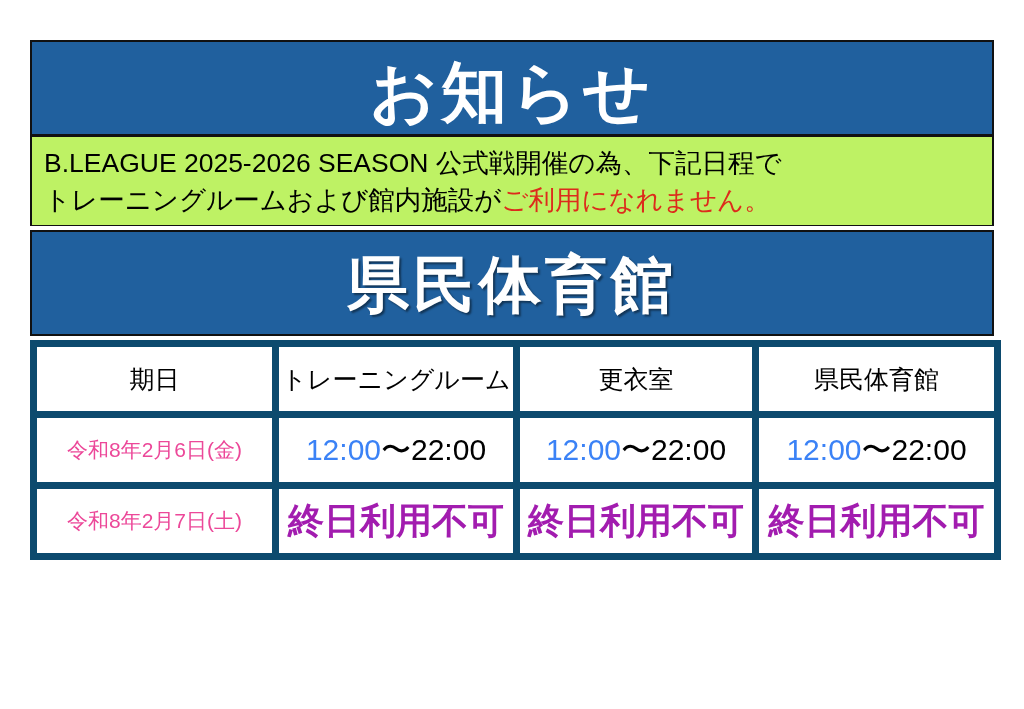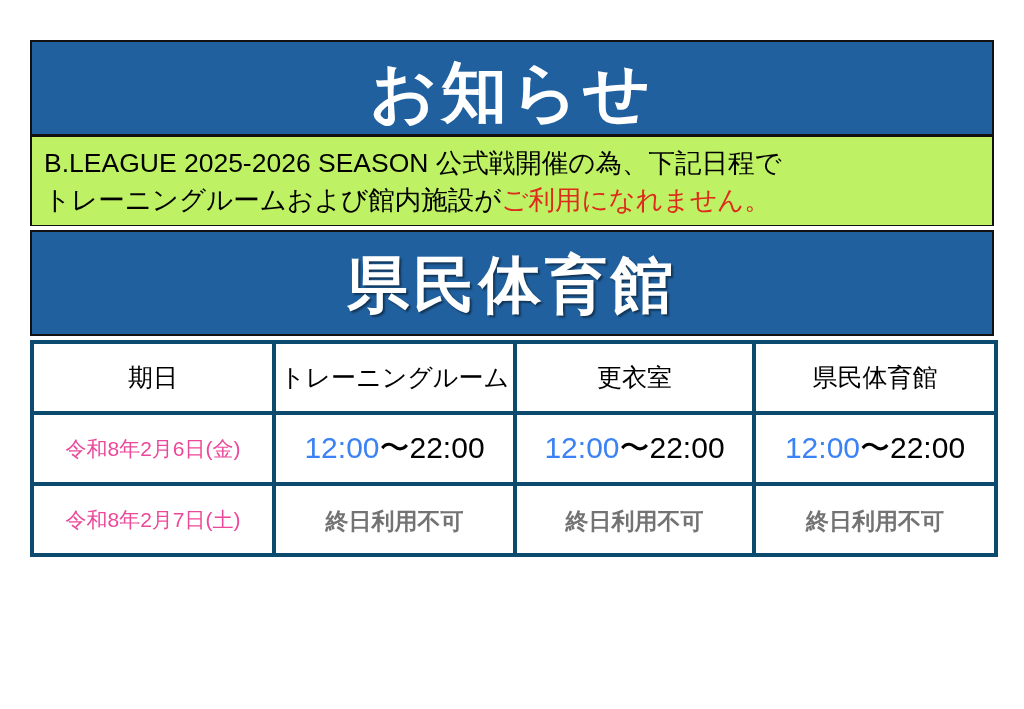--- a/index.html
+++ b/index.html
@@ -68,21 +68,21 @@
   }
 
   
   .sched {
     border-collapse: collapse;
     width: 964px;
     table-layout: fixed;
     margin-top: 4px;
   }
   .sched td, .sched th {
-    border: 4px solid #0c4a6e;
+    border: 7px solid #0c4a6e;
     box-sizing: border-box;
     text-align: center;
     vertical-align: middle;
     padding: 0;
     background: #ffffff;
     font-weight: normal;
   }
   .sched tr { height: 71px; }
   .col-date   { width: 242px; }
   .col-train  { width: 241px; }
@@ -98,23 +98,23 @@
     color: #ec4899;
   }
   .val-cell {
     font-size: 30px;
     font-weight: bold;
     color: #000000;
     white-space: nowrap;
   }
   .val-cell .red { color: #3b82f6; }
   .val-text {
-    font-size: 23px;
+    font-size: 36px;
     font-weight: bold;
-    color: #737373;
+    color: #a21caf;
   }
 </style>
 </head>
 <body>
 
 <div class="poster">
 
   <div class="banner banner-title">
     <span>お知らせ</span>
   </div>

